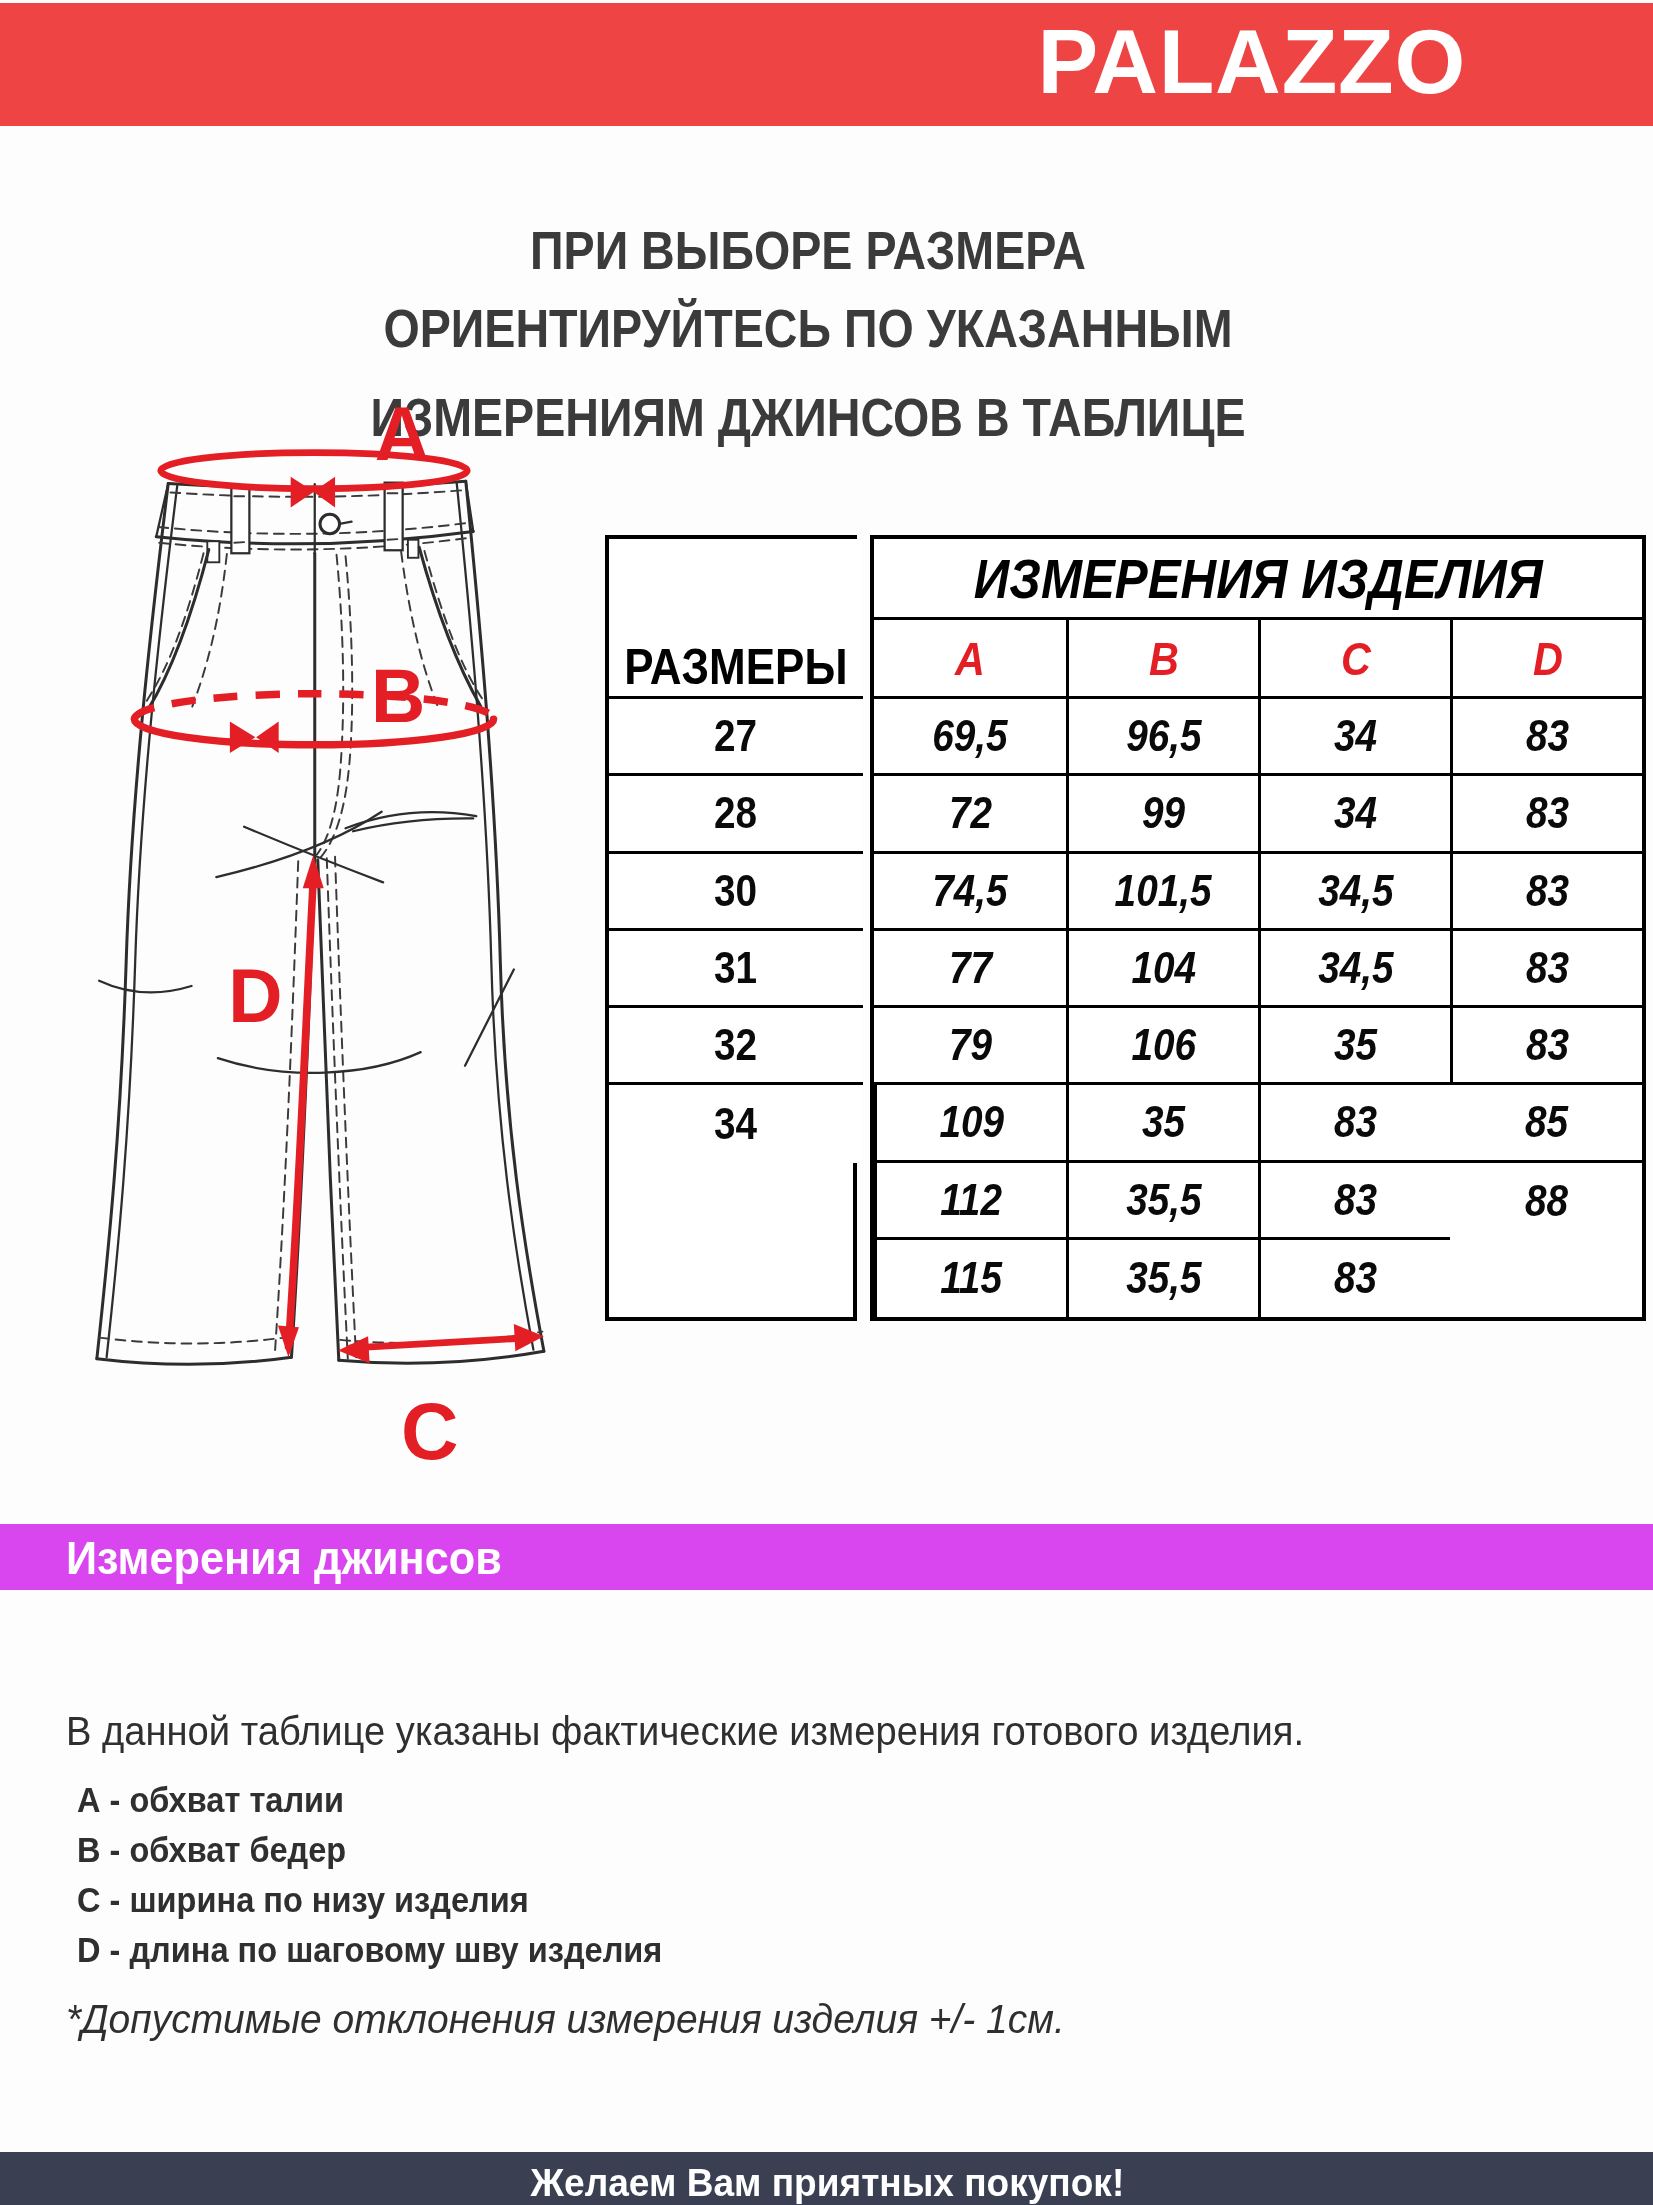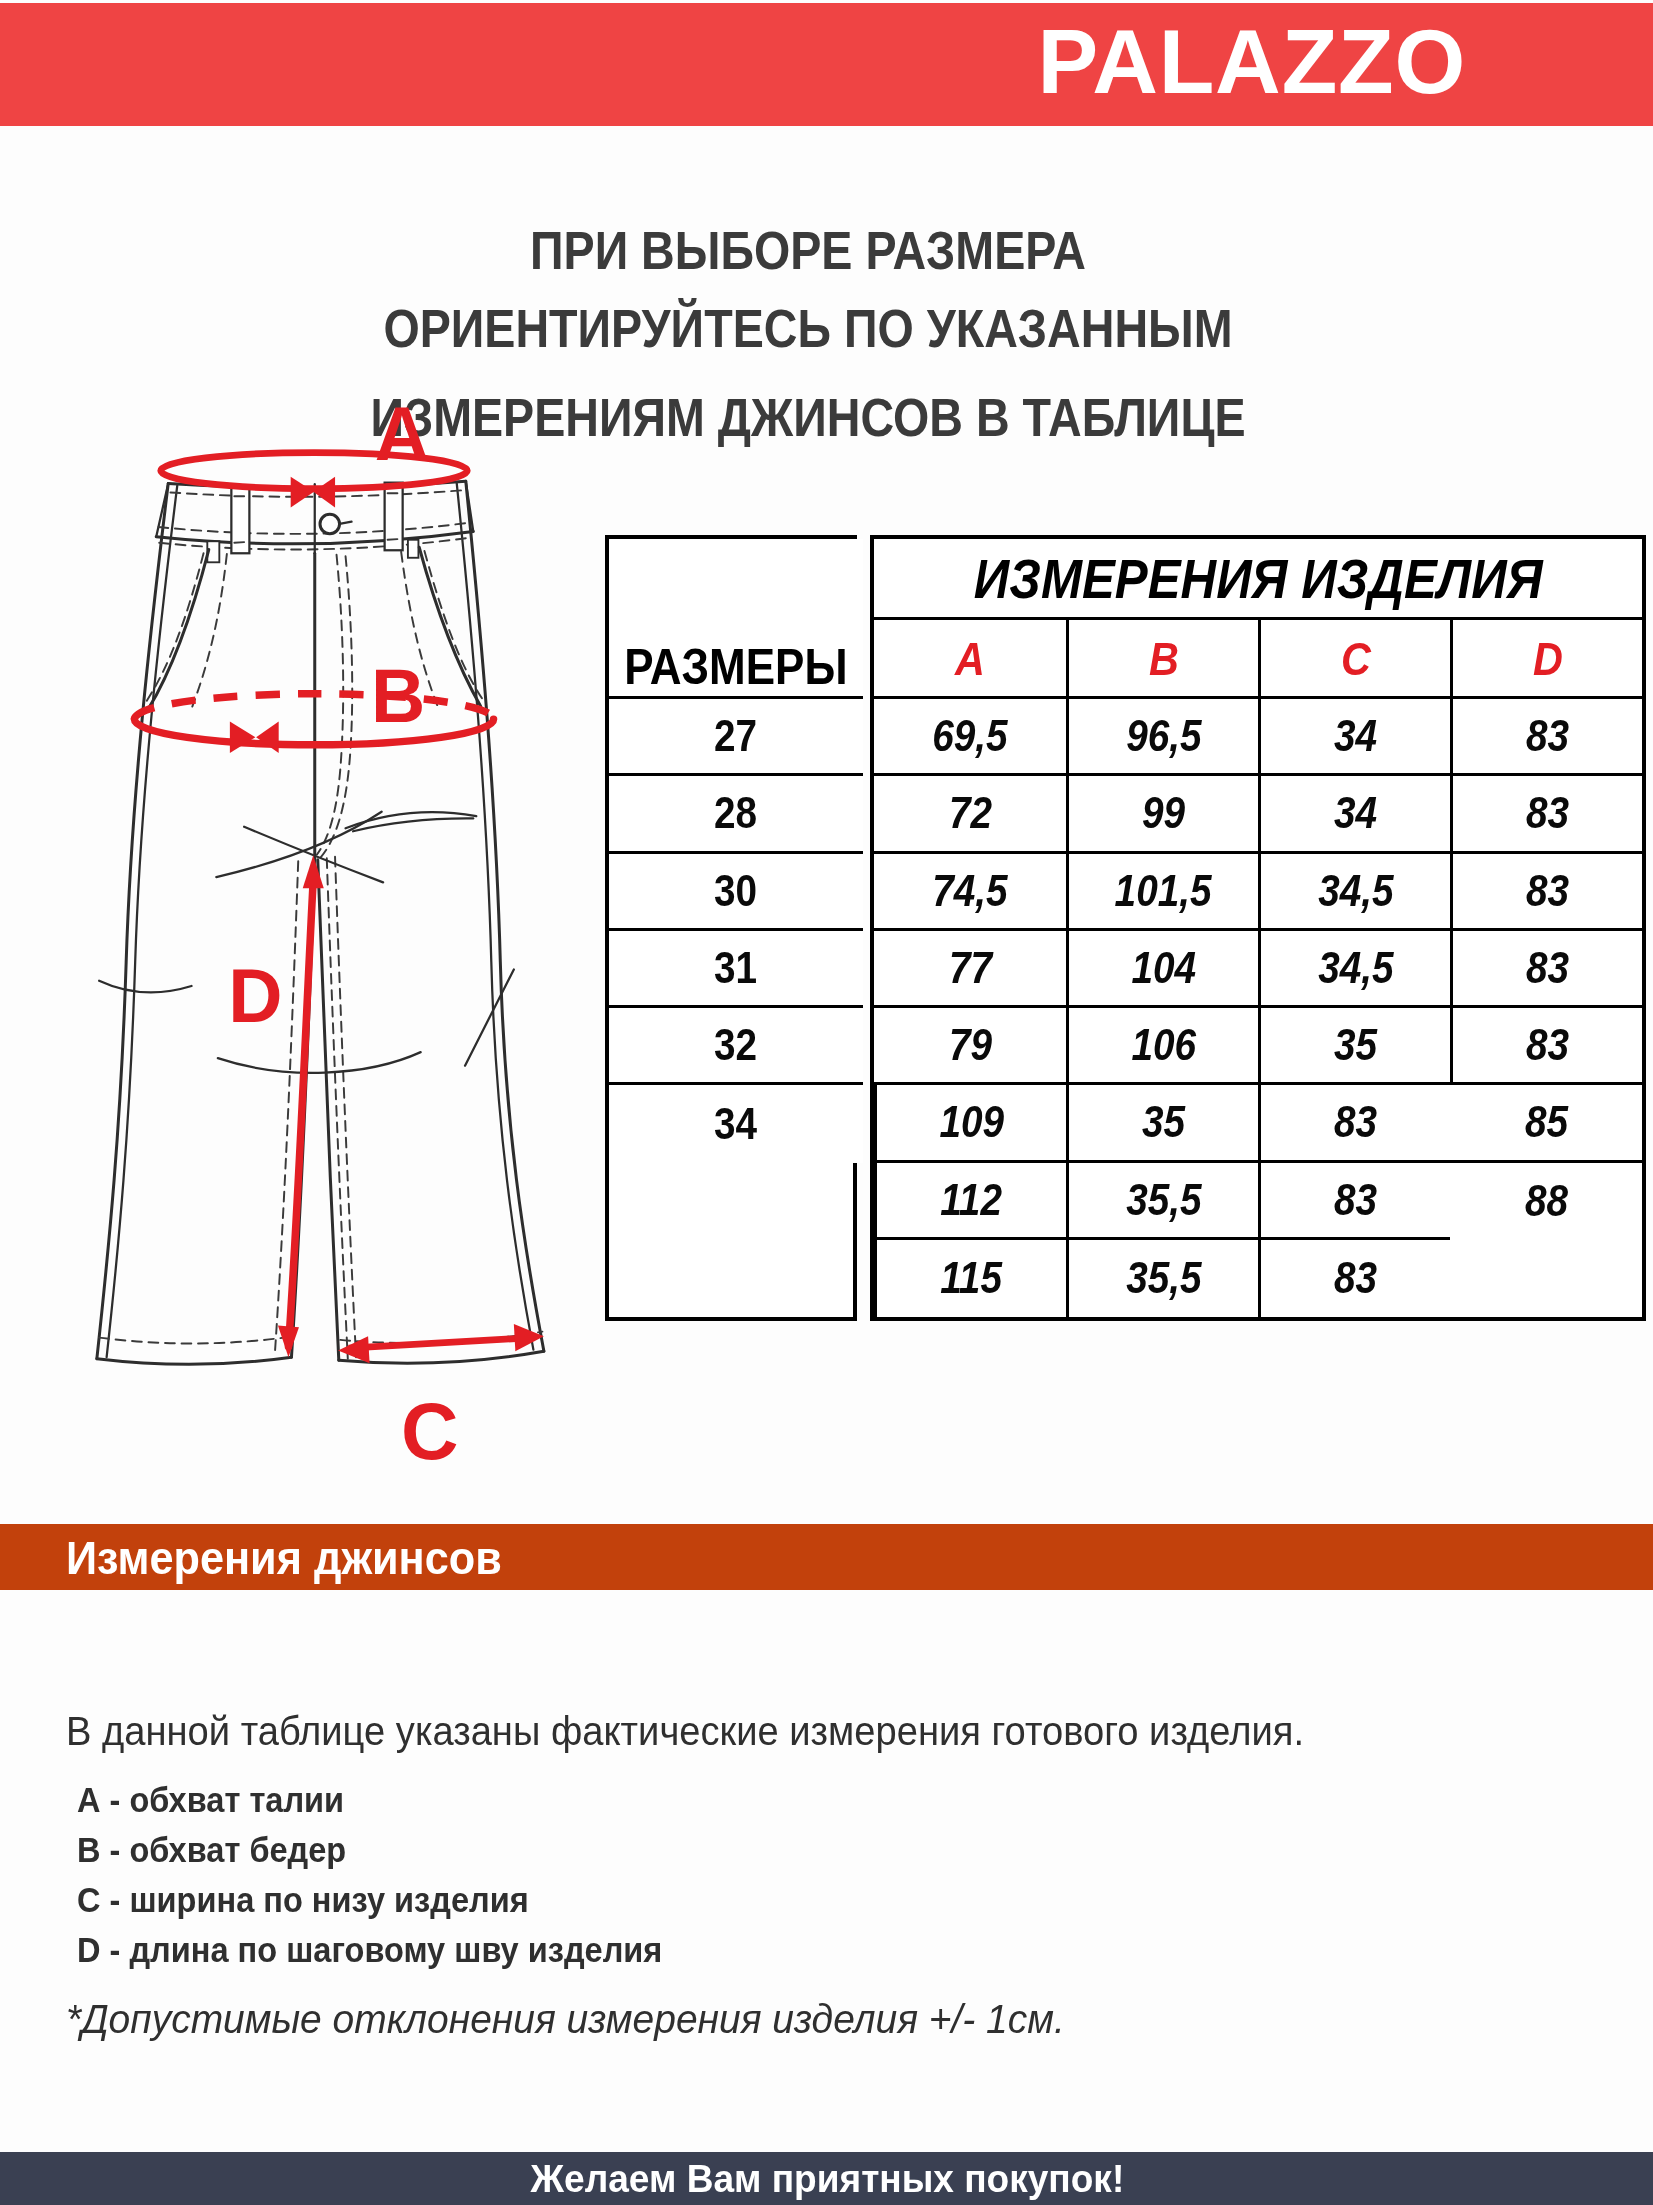--- a/index.html
+++ b/index.html
@@ -28,31 +28,31 @@
   .cell{display:flex;align-items:center;justify-content:center;box-sizing:border-box;background:#fff;}
   .cell .cond{display:inline-block;transform:scaleX(.88);white-space:nowrap;}
   .sizes-head{border-bottom:3.8px solid #000;font-weight:bold;font-size:50px;color:#000;align-items:flex-end;}
   .mhead{grid-column:1/-1;border-bottom:3.8px solid #000;font-weight:bold;font-size:56px;color:#000;}
   .mcol{border-bottom:3.8px solid #000;font-weight:bold;font-size:47px;color:#e31e24;}
   .srow,.mcell{border-bottom:3.8px solid #000;font-weight:bold;font-size:44px;color:#0a0a0a;}
   .nb{border-bottom:none;}
   .bl{border-left:3px solid #000;}
 
   
-  .section-bar{position:absolute;left:0;top:1524px;width:1654px;height:66px;background:#c2410c;display:flex;align-items:center;}
+  .section-bar{position:absolute;left:0;top:1524px;width:1654px;height:66px;background:#d946ef;display:flex;align-items:center;}
   .section-bar .st{margin-left:66px;color:#fff;font-weight:bold;font-size:47px;
                    transform:scaleX(.92);transform-origin:0 50%;white-space:nowrap;}
   .descr{position:absolute;left:66px;top:1708px;font-size:41px;color:#2f2f2f;
          transform:scaleX(.93);transform-origin:0 0;white-space:nowrap;}
   .legend{position:absolute;left:77px;top:1775px;font-size:35px;font-weight:bold;color:#2f2f2f;
           line-height:50px;transform:scaleX(.93);transform-origin:0 0;}
   .note{position:absolute;left:66px;top:1996px;font-size:41px;font-style:italic;color:#2f2f2f;
         transform:scaleX(.95);transform-origin:0 0;white-space:nowrap;}
   .footbar{position:absolute;left:0;top:2152px;width:1654px;height:53px;background:#3a4052;
-           display:flex;align-items:center;justify-content:center;}
+           display:flex;align-items:flex-end;justify-content:center;}
   .footbar .ft{color:#fff;font-weight:bold;font-size:39px;transform:scaleX(.95);white-space:nowrap;}
 
   
   .ol{fill:none;stroke:#2d2d2d;stroke-width:4;stroke-linecap:round;}
   .ol2{fill:none;stroke:#2d2d2d;stroke-width:3;stroke-linecap:round;}
   .st-dash{fill:none;stroke:#3a3a3a;stroke-width:2.6;stroke-dasharray:13 9;stroke-linecap:round;}
   .red-l{fill:none;stroke:#e31e24;stroke-width:10;stroke-linecap:round;}
   .red-dash{fill:none;stroke:#e31e24;stroke-width:10;stroke-dasharray:32 24;stroke-linecap:butt;}
   .red-f{fill:#e31e24;stroke:none;}
   .rlabel{fill:#e31e24;font-family:"Liberation Sans",sans-serif;font-weight:bold;}

